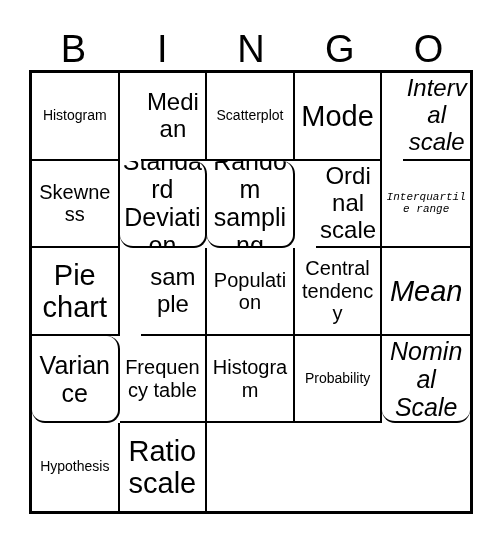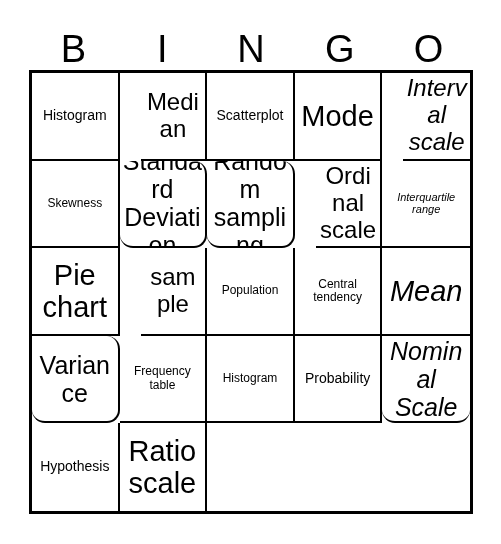--- a/index.html
+++ b/index.html
@@ -59,23 +59,23 @@
     justify-content: center;
     text-align: center;
     padding: 2px 3px;
     line-height: 1.12;
     word-break: break-word;
     overflow: hidden;
   }
   .cell:nth-child(5n) { border-right: none; font-style: italic; }
   .cell:nth-child(n+21) { border-bottom: none; }
 
-  .s-xs  { font-size: 11px; }
+  .s-xs  { font-size: 11px; font-family: Liberation Mono, monospace; }
   .s-sm  { font-size: 14px; }
-  .s-md  { font-size: 12px; }
+  .s-md  { font-size: 20px; }
   .s-lg  { font-size: 25px; border-radius: 13px; }
   .s-xl  { font-size: 24px; margin-left: 21px; }
   .s-xxl { font-size: 29px; }
 </style>
 </head>
 <body>
 
 <div id="card">
 
   <div id="header-row">

